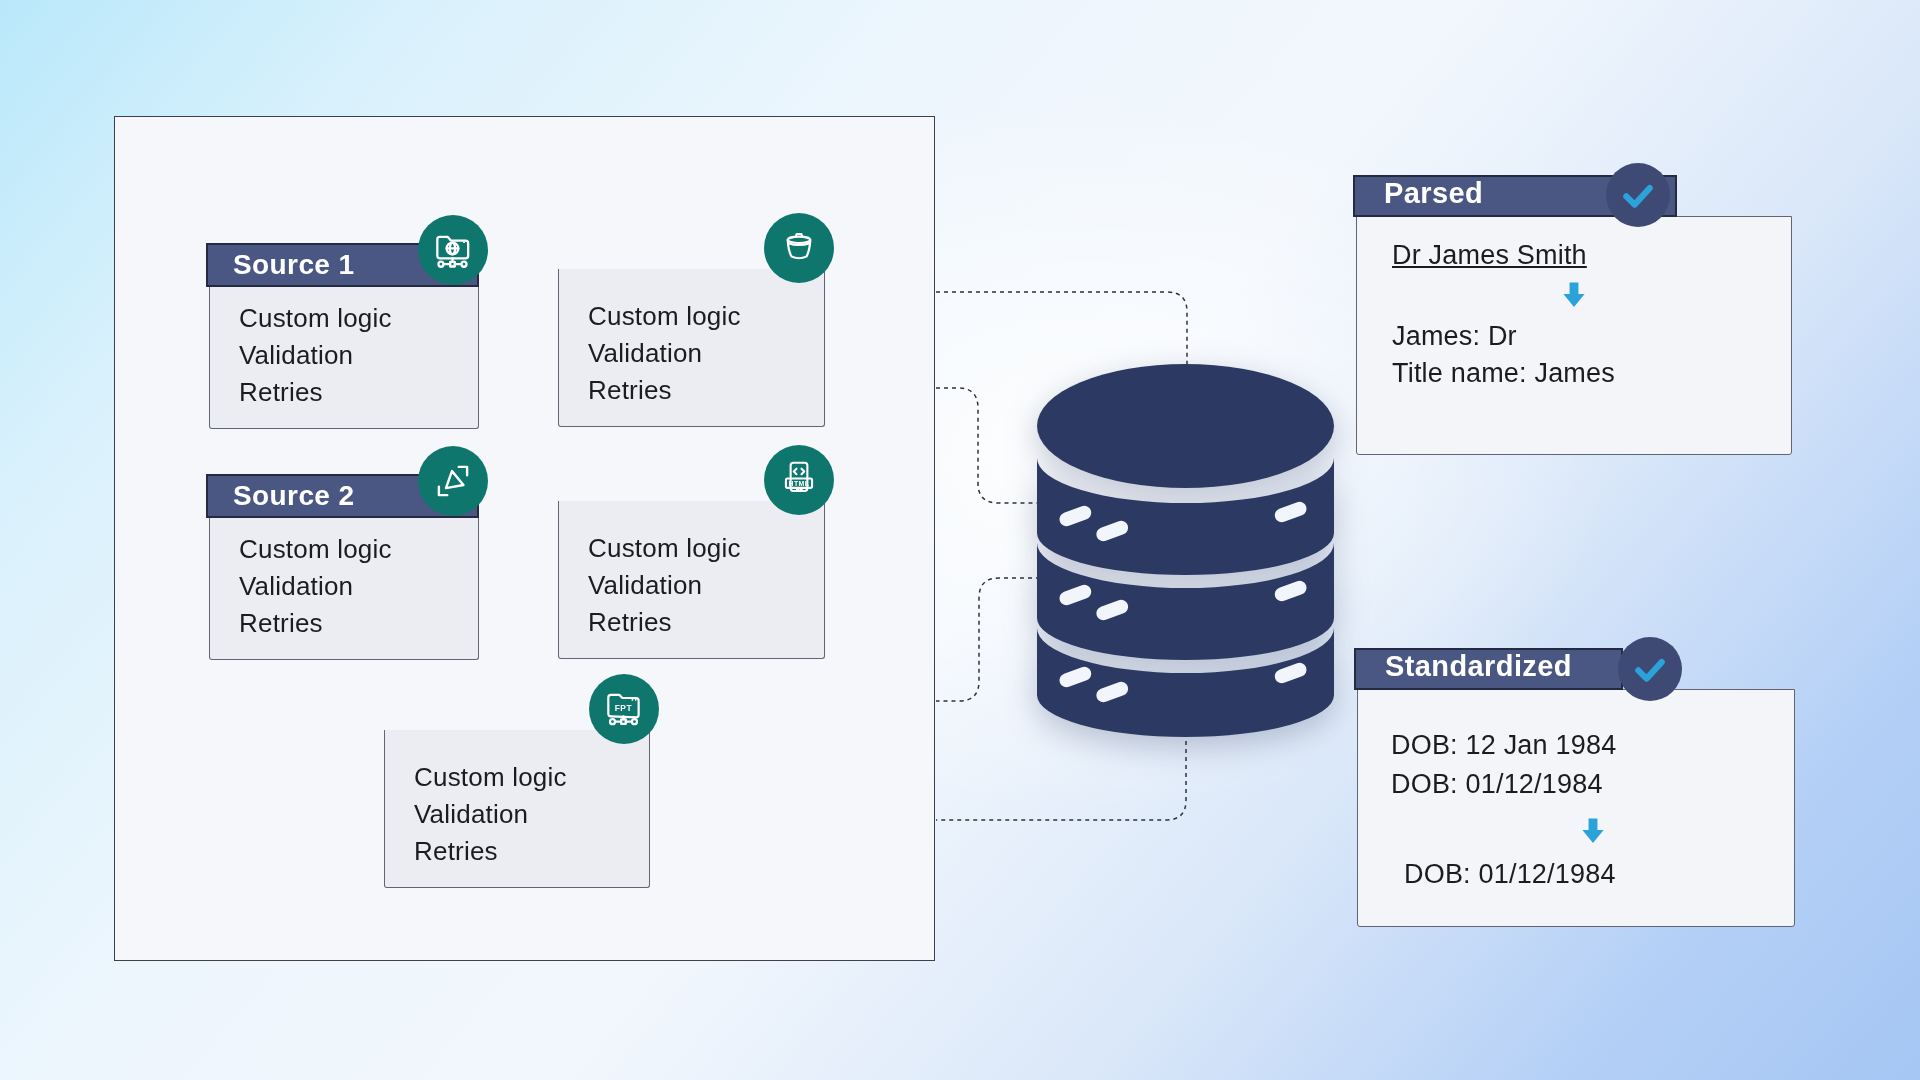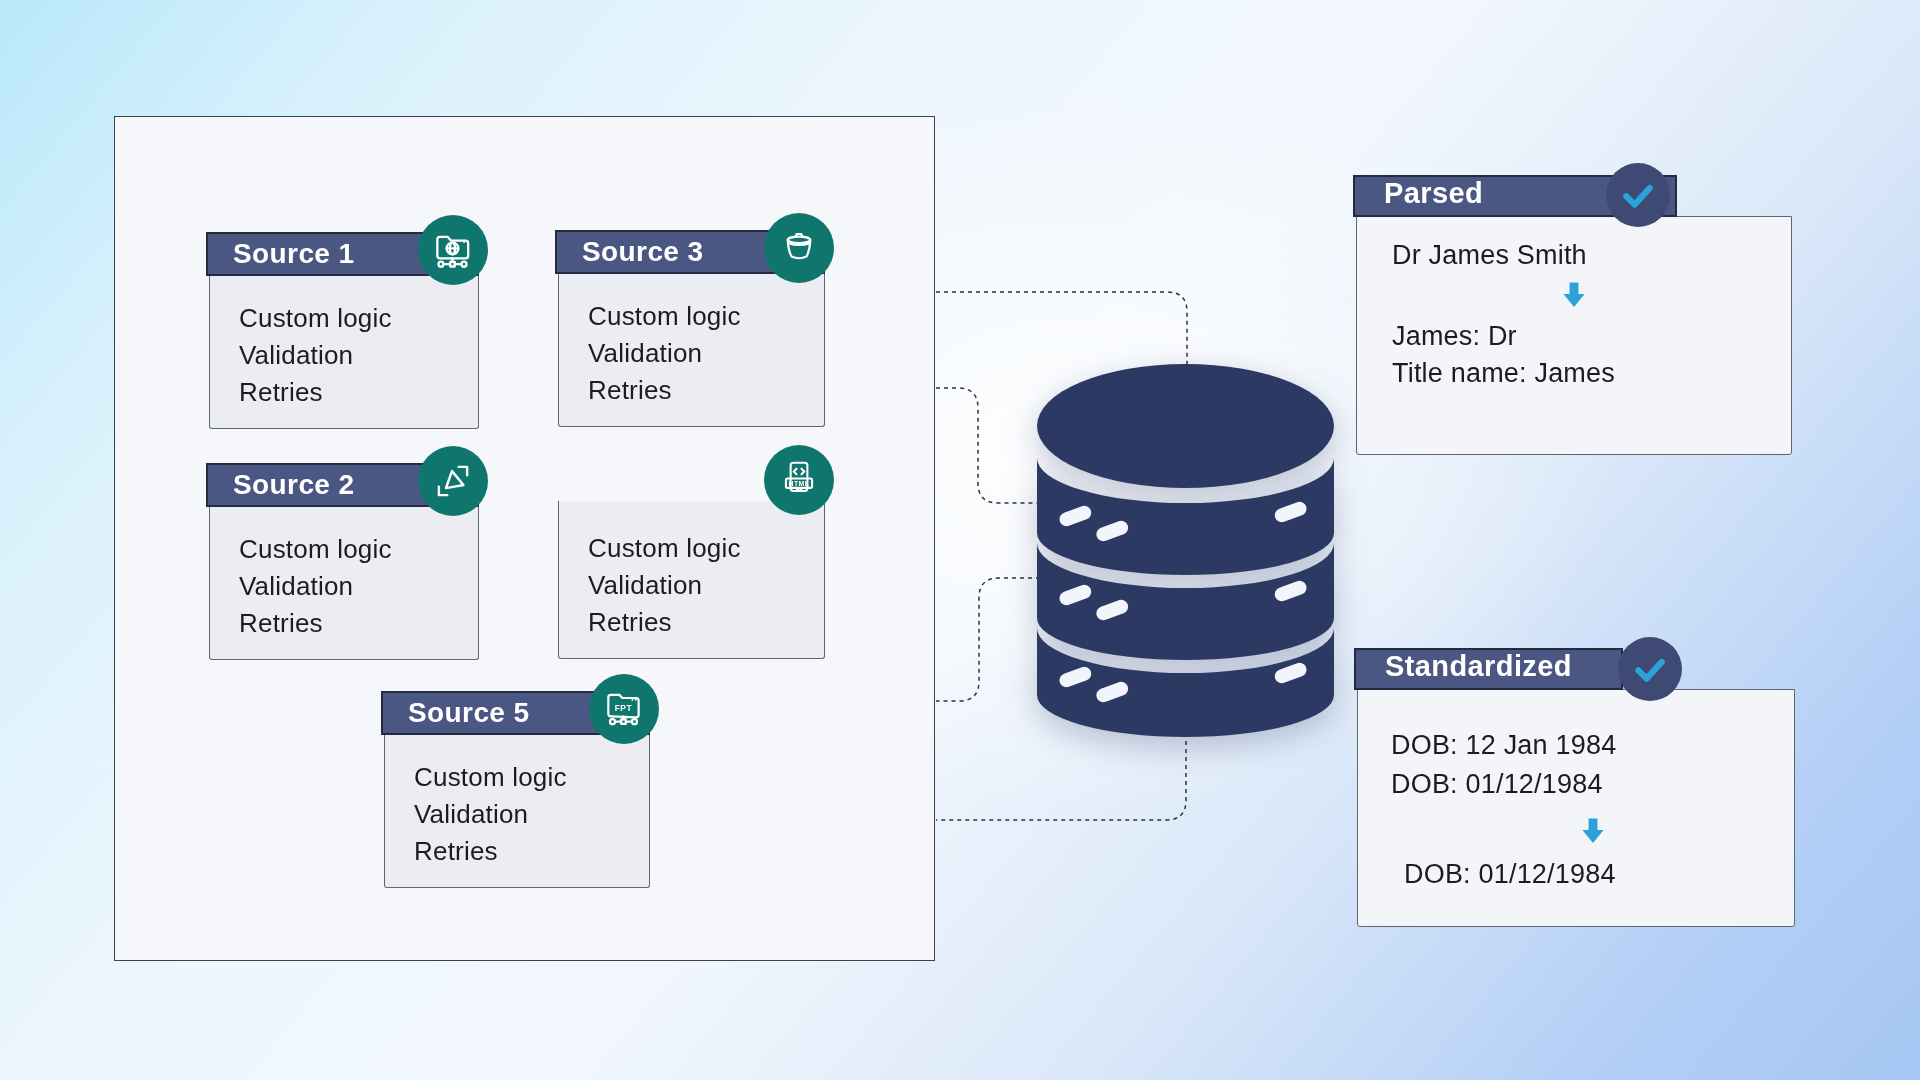--- a/index.html
+++ b/index.html
@@ -15,21 +15,21 @@
       linear-gradient(130deg,#b9e8fa 0%,#d9f1fc 15%,#eef6fd 35%,#f2f7fd 52%,#dbe8f9 70%,#b3cff6 88%,#a5c6f3 100%);
   }
 
   
   .sources-panel {
     position:absolute; left:114px; top:116px; width:821px; height:845px;
     background:#f6f7fa; border:1.5px solid #3c414e;
   }
   .src-card { position:absolute; height:201px; }
   .src-bar {
-    position:absolute; left:-3px; top:4px; width:calc(100% + 3px); height:44px;
+    position:absolute; left:-3px; top:15px; width:calc(100% + 3px); height:44px;
     background:#4a5783; border:2px solid #242b40;
     display:flex; align-items:center; padding-left:25px;
     color:#fff; font-weight:700; font-size:28px; letter-spacing:.4px; z-index:1;
   }
   .src-body {
     position:absolute; left:0; top:43px; width:100%; height:158px;
     background:#ecedf3; border:1.3px solid #606573; border-top:none; border-radius:0 0 3px 3px;
     padding:29px 0 8px 29px; font-size:26px; line-height:37px; font-weight:500; letter-spacing:.2px;
   }
   .icon-circle {
@@ -61,21 +61,21 @@
   }
   .check-circle {
     position:absolute; width:64px; height:64px; border-radius:50%;
     background:#3e4a74; z-index:2;
     display:flex; align-items:center; justify-content:center;
   }
   .check-circle svg { width:44px; height:44px; }
   .arrow-down { display:block; width:24px; height:28px; }
 
   
-  .parsed-input { margin:23px 0 0 35px; line-height:30px; }
+  .parsed-input { margin:23px 0 0 35px; line-height:30px;text-decoration:underline; }
   .parsed-arrow { margin:11px auto 0 auto; }
   .parsed-outputs { margin:9px 0 0 35px; line-height:37px; }
   
   .std-inputs { margin:36px 0 0 33px; line-height:39px; }
   .std-arrow { margin:13px 0 0 223px; }
   .std-output { margin:14px 0 0 46px; line-height:30px; }
 </style>
 </head>
 <body>
 
@@ -137,23 +137,20 @@
 
     <div class="src-card" style="left:443px;top:109px;width:267px;">
       <div class="icon-circle">
         <svg viewBox="0 0 44 44" fill="none" stroke="#fff" stroke-width="2.1" stroke-linecap="round" stroke-linejoin="round">
           <path d="M19 11.3 L19.7 8.6 H24.3 L25 11.3"></path>
           <ellipse cx="22" cy="14.2" rx="10.8" ry="3"></ellipse>
           <path d="M11.6 17.4 Q22 20.8 32.4 17.4"></path>
           <path d="M11.2 14.5 Q11.8 24.6 14.8 30.2 Q22 33.4 29.2 30.2 Q32.2 24.6 32.8 14.5"></path>
         </svg>
       </div>
-      <div class="src-bar">
-        <span>Source 3</span>
-      </div>
       <div class="src-body">
         <div>Custom logic</div>
         <div>Validation</div>
         <div>Retries</div>
       </div>
     </div>
 
     <div class="src-card" style="left:443px;top:341px;width:267px;">
       <div class="icon-circle">
         <svg viewBox="0 0 44 44" fill="none" stroke="#fff" stroke-width="2" stroke-linecap="round" stroke-linejoin="round">
@@ -178,23 +175,20 @@
           <path d="M9.5 29 q-2.5 0 -2.5 -2.5 V11 q0 -2.5 2.5 -2.5 h8 l3 3 h13 q2.5 0 2.5 2.5 v13.5 q0 2.5 -2.5 2.5 z"></path>
           <circle cx="30" cy="13.2" r="0.9" fill="#fff" stroke="none"></circle>
           <circle cx="33.2" cy="13.2" r="0.9" fill="#fff" stroke="none"></circle>
           <text x="21.5" y="23.8" font-size="8" font-weight="bold" fill="#fff" stroke="none" text-anchor="middle" letter-spacing="0.6" font-family="Liberation Sans, sans-serif">FPT</text>
           <path d="M21.5 29 V31.9"></path>
           <rect x="19.3" y="31.9" width="4.4" height="4.4"></rect>
           <circle cx="11" cy="34.1" r="2.4"></circle>
           <circle cx="32" cy="34.1" r="2.4"></circle>
           <path d="M13.4 34.1 H19.3 M23.7 34.1 H29.6"></path>
         </svg>
-      </div>
-      <div class="src-bar">
-        <span>Source 5</span>
       </div>
       <div class="src-body">
         <div>Custom logic</div>
         <div>Validation</div>
         <div>Retries</div>
       </div>
     </div>
   </div>
 
   <svg class="db" viewBox="0 0 300 374" preserveAspectRatio="none">

